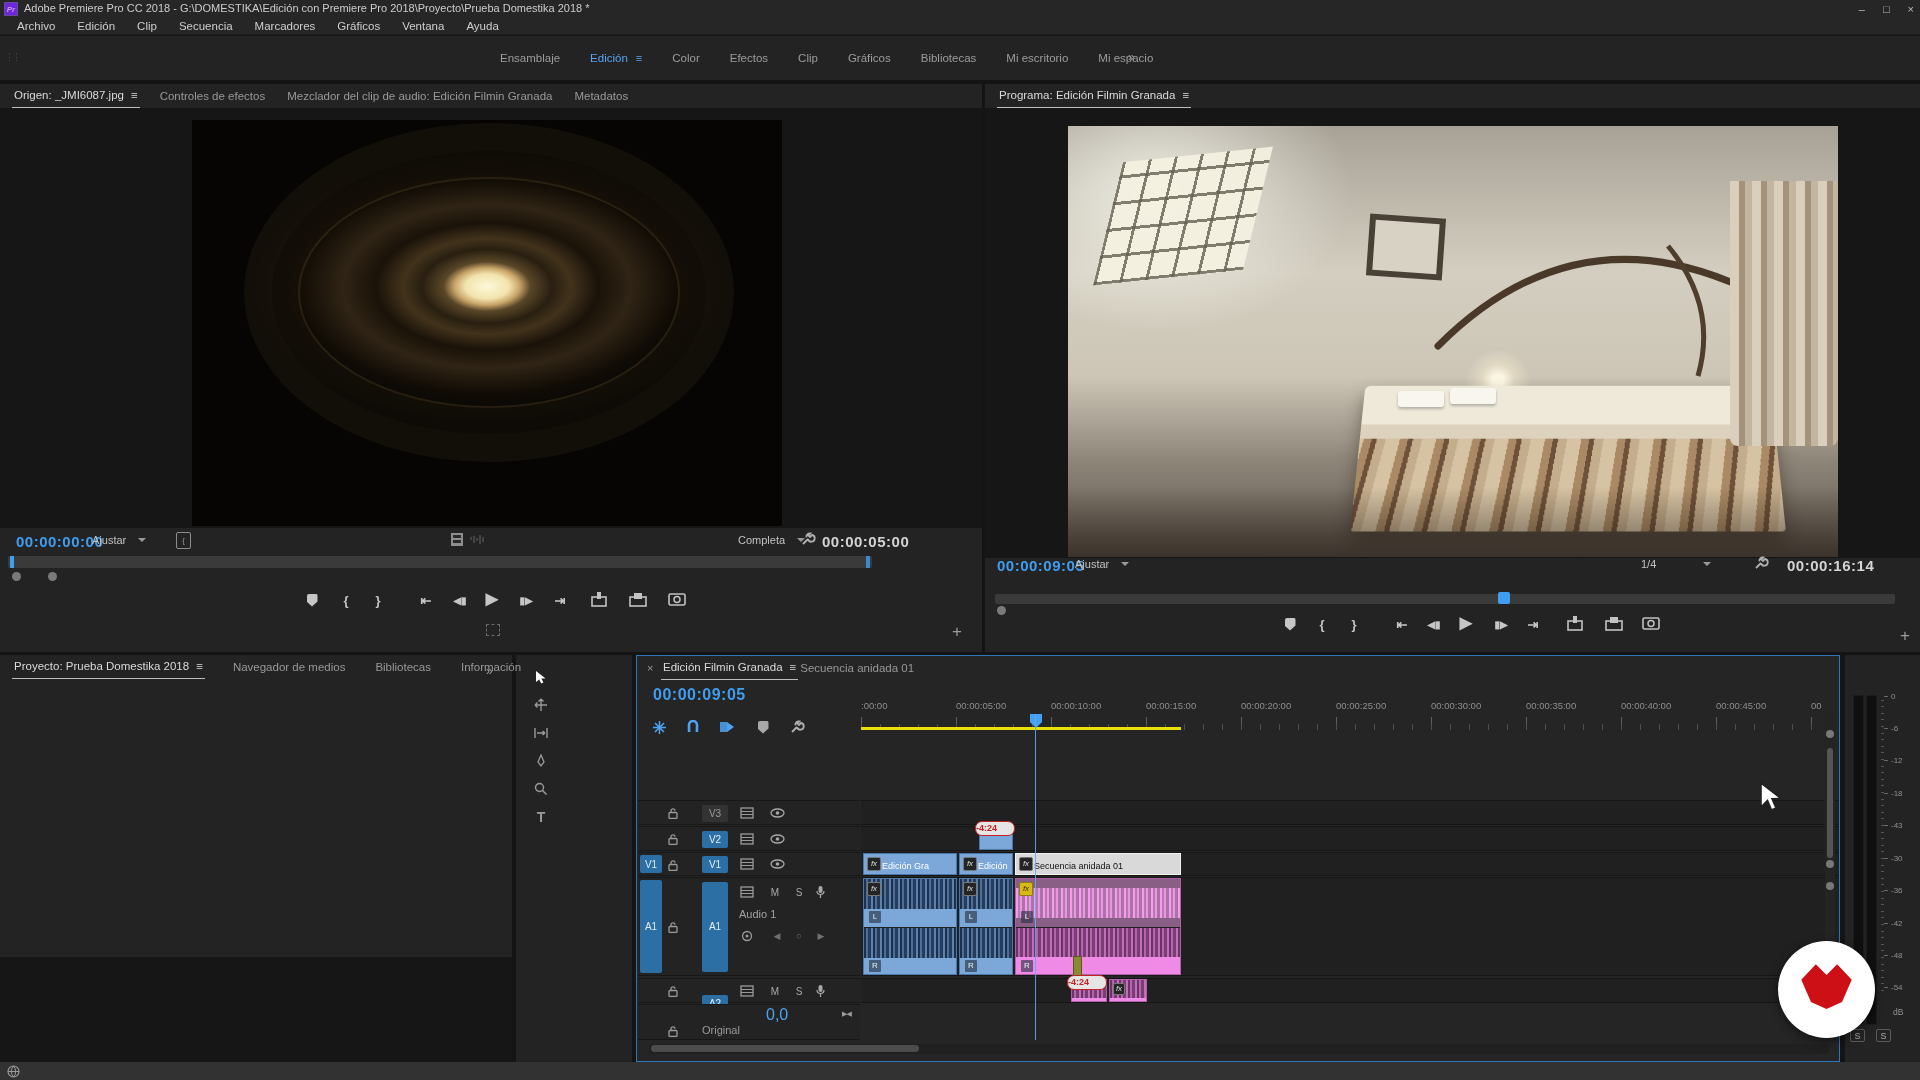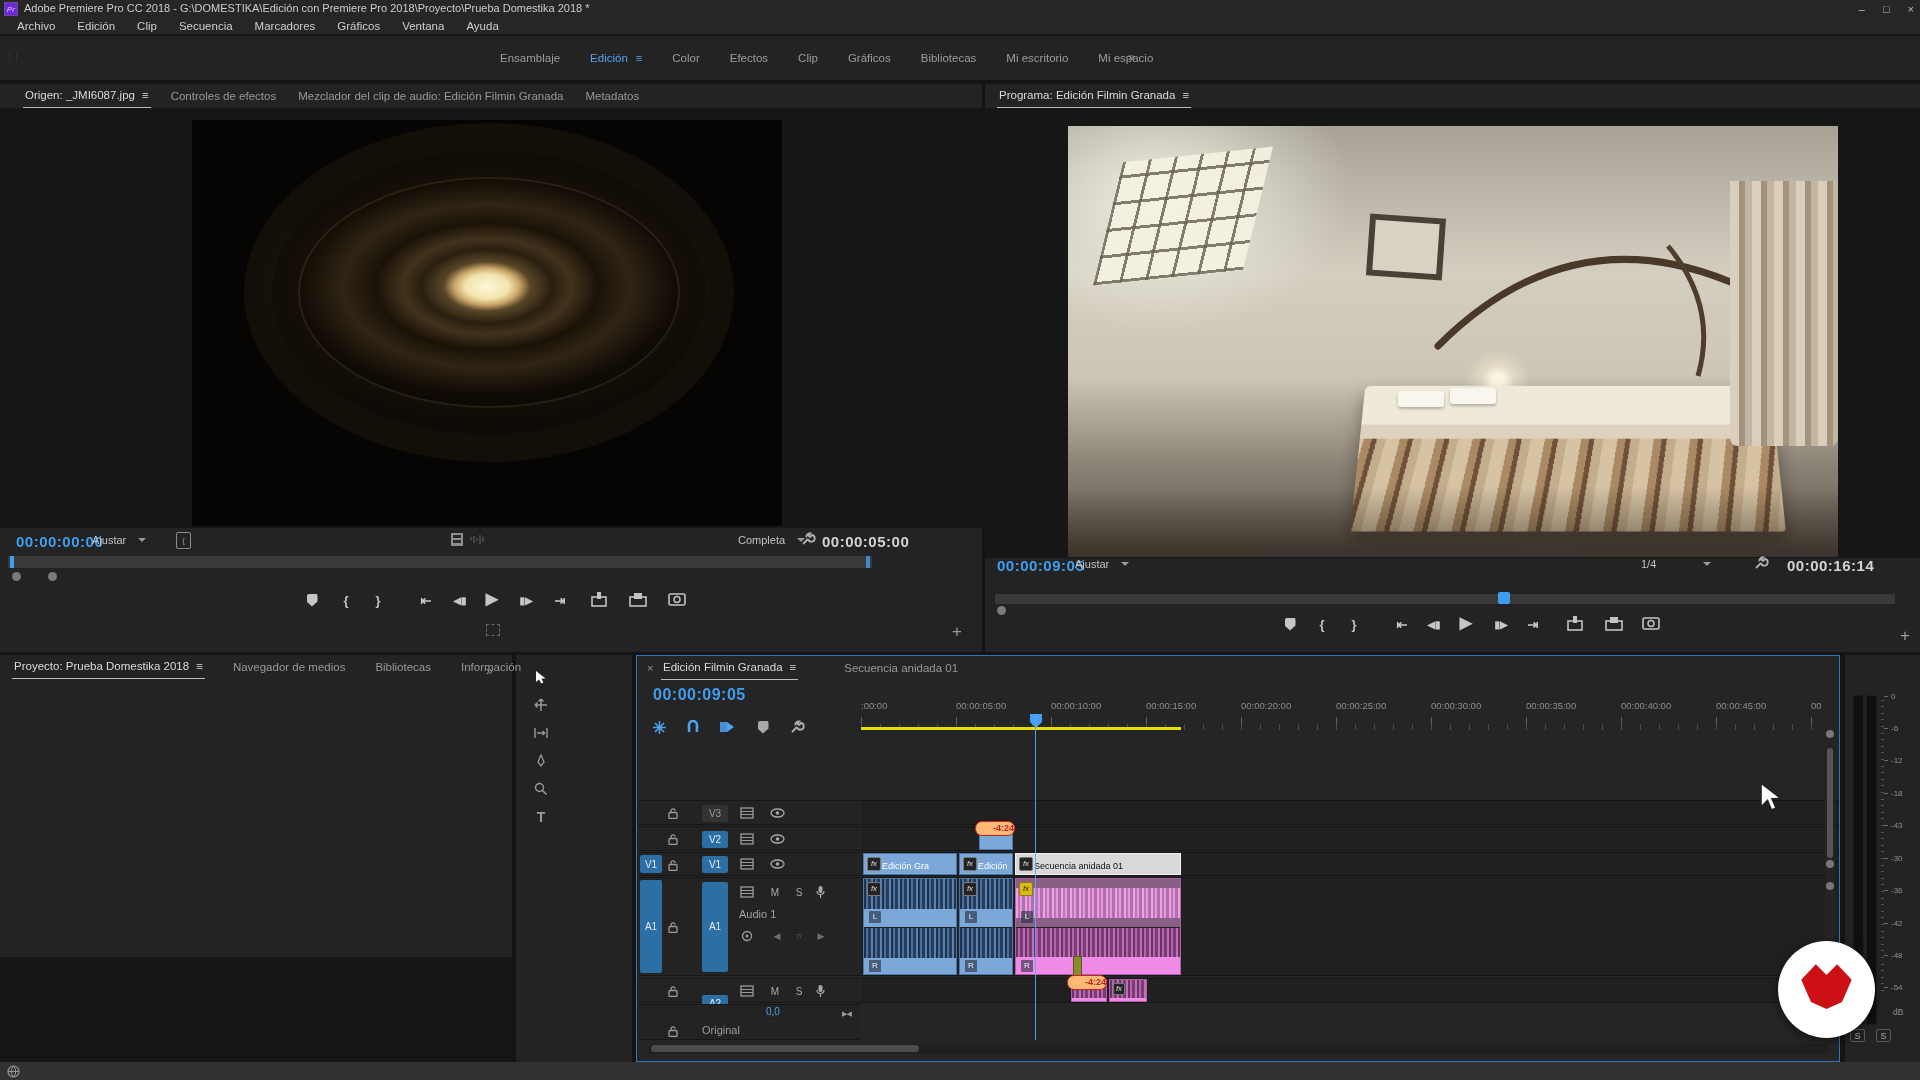--- a/index.html
+++ b/index.html
@@ -68,21 +68,21 @@
   
   .toolcol{left:516px;top:655px;width:116px;height:407px;background:#232323;}
   .tool{left:12px;width:26px;height:24px;display:flex;align-items:center;justify-content:center;color:#9a9a9a;}
   .tool.active{color:#ffffff;}
   .tool .tT{font-size:14px;font-weight:bold;}
   
   .projp{left:0;top:655px;width:512px;height:302px;background:#232323;}
   
   .tlp{left:636px;top:655px;width:1204px;height:407px;background:#252525;border:1px solid #2d76b8;box-sizing:border-box;}
   .tl-x{position:absolute;left:10px;top:6px;color:#9a9a9a;font-size:11px;}
-  .tltabs{position:absolute;left:24px;top:0;display:flex;gap:44px;height:24px;align-items:flex-end;}
+  .tltabs{position:absolute;left:24px;top:0;display:flex;height:24px;align-items:flex-end;}
   .tl-tc{position:absolute;left:16px;top:30px;font-size:16px;}
   .tl-ic{position:absolute;top:62px;width:24px;height:18px;display:flex;align-items:center;justify-content:center;}
   .rl-host{position:absolute;left:224px;top:44px;width:978px;height:12px;display:flex;overflow:hidden;}
   .rl{flex:0 0 95px;font-size:9.5px;color:#8e8e8e;white-space:nowrap;}
   .ticks{position:absolute;left:224px;top:58px;width:978px;height:16px;
      background:repeating-linear-gradient(90deg,#4e4e4e 0 1px,transparent 1px 19px) bottom/100% 6px no-repeat,
                 repeating-linear-gradient(90deg,#5e5e5e 0 1px,transparent 1px 95px) bottom/100% 13px no-repeat;}
   .workarea{position:absolute;left:224px;top:71px;width:320px;height:3px;background:#e8e005;}
   .ph-handle{position:absolute;left:393px;top:58px;width:12px;height:14px;background:#45a1f2;clip-path:polygon(0 0,100% 0,100% 58%,50% 100%,0 58%);}
   .ph-line{position:absolute;left:398px;top:58px;width:1px;height:326px;background:rgba(90,170,250,.9);z-index:30;}
@@ -104,22 +104,22 @@
   .fxy{background:#d9b916;border-color:#907c0c;color:#3a3000;}
   .band{position:absolute;left:0;right:0;overflow:hidden;}
   .bblue{background:#7ba7d9;}
   .bmauve{background:#8a5f86;}
   .bpink{background:#ef8ae6;}
   .wv{position:absolute;left:0;right:0;}
   .wvB{top:0;height:62%;background:repeating-linear-gradient(90deg,rgba(22,42,70,.95) 0 2px,rgba(22,42,70,.45) 2px 4px,rgba(22,42,70,.85) 4px 7px,rgba(22,42,70,.3) 7px 9px);}
   .wvP{top:18%;height:64%;background:repeating-linear-gradient(90deg,rgba(250,160,242,.95) 0 2px,rgba(250,160,242,.4) 2px 4px,rgba(250,160,242,.85) 4px 6px,rgba(250,160,242,.3) 6px 9px);}
   .wvD{top:0;height:60%;background:repeating-linear-gradient(90deg,rgba(92,42,88,.9) 0 2px,rgba(92,42,88,.4) 2px 4px,rgba(92,42,88,.8) 4px 7px,rgba(92,42,88,.3) 7px 9px);}
   .ch{position:absolute;left:5px;bottom:4px;width:12px;height:12px;background:rgba(35,45,60,.6);color:#eee;font-size:8px;line-height:12px;text-align:center;border-radius:1px;}
-  .badge{position:absolute;height:13px;background:#fdba74;border:1px solid #c32222;border-radius:7px;color:#c32222;
-         font-size:9px;font-weight:bold;text-align:right;line-height:12px;z-index:25;}
+  .badge{position:absolute;height:13px;background:#e5e5e5;border:1px solid #c32222;border-radius:7px;color:#c32222;
+         font-size:9px;font-weight:bold;text-align:left;line-height:12px;z-index:25;}
   .vscroll{position:absolute;left:1188px;top:58px;width:10px;height:326px;background:#242424;border-radius:5px;}
   .vknob{position:absolute;left:1189px;width:8px;height:8px;border-radius:50%;background:#787878;z-index:5;}
   .vbarseg{position:absolute;left:1190px;top:92px;width:6px;height:110px;background:#555;border-radius:3px;}
   .tl-hscroll{position:absolute;left:12px;top:388px;width:1180px;height:10px;background:#202020;border-radius:4px;}
   .tl-hbar{position:absolute;left:2px;top:1px;width:268px;height:7px;background:#4c4c4c;border-radius:4px;}
   .fitic{position:absolute;color:#9a9a9a;font-size:7px;letter-spacing:-1px;}
   
   .meterp{left:1845px;top:655px;width:75px;height:407px;background:#232323;}
   .mbar{position:absolute;top:40px;width:11px;height:330px;background:#0f0f0f;border:1px solid #1c1c1c;box-sizing:border-box;}
   .mscale{position:absolute;left:39px;top:37px;width:34px;height:300px;display:flex;flex-direction:column;justify-content:space-between;}
@@ -180,21 +180,21 @@
         <span class="wtab"><span>Bibliotecas</span></span>
 
         <span class="wtab"><span>Mi escritorio</span></span>
 
         <span class="wtab"><span>Mi espacio</span></span>
       </div>
     <span class="abs wsof">»</span>
   </div>
   <div class="abs gaph" style="left:0;top:80px;width:1920px;height:4px;"></div>
 
-  <div class="abs panel" style="left:0;top:84px;width:982px;height:736px;padding-left:11px;">
+  <div class="abs panel" style="left:0;top:84px;width:982px;height:736px;">
     <div class="tabbar" style="padding-left:12px;">
 
         <span class="ptab nw active"><span>Origen: _JMI6087.jpg</span><span class="pmenu">≡</span></span>
 
         <span class="ptab nw"><span>Controles de efectos</span></span>
 
         <span class="ptab nw"><span>Mezclador del clip de audio: Edición Filmin Granada</span></span>
 
         <span class="ptab nw"><span>Metadatos</span></span>
       </div>
@@ -516,21 +516,21 @@
           <path d="M1,4.5 h12 M1,7.5 h12" stroke="#9a9a9a" stroke-width="1"></path>
         </svg>
       <span class="thico" style="left:128px;top:4px;">M</span>
       <span class="thico" style="left:152px;top:4px;">S</span>
       <svg class="abs ic" style="left:178px;top:5px;" width="9" height="14">
           <rect x="2.5" y="1" width="4" height="7" rx="2" fill="#a8a8a8"></rect>
           <path d="M1,6 a3.5,3.5 0 0 0 7,0 M4.5,10 V13" stroke="#a8a8a8" stroke-width="1.2" fill="none"></path>
         </svg>
     </div>
     <div class="thdr" style="top:348px;height:17px;border-bottom:none;">
-      <span class="abs" style="left:128px;top:1px;color:#4da3f2;font-size:10px;">0,0</span>
+      <span class="abs" style="left:128px;top:1px;color:#4da3f2;font-size:16px;">0,0</span>
       <span class="fitic" style="left:204px;top:5px;">▶◀</span>
     </div>
     <div class="thdr" style="top:366px;height:18px;border-top:none;">
       <svg class="abs ic" style="left:30px;top:3px;" width="10" height="12">
           <rect x="1" y="5.5" width="8" height="6" rx="1" fill="none" stroke="#9a9a9a" stroke-width="1.3"></rect>
           <path d="M3,5.5 V3.8 a2,2 0 0 1 4,0" stroke="#9a9a9a" stroke-width="1.3" fill="none"></path>
         </svg>
       <span class="abs" style="left:64px;top:2px;color:#9a9a9a;font-size:11px;">Original</span>
     </div>
 

